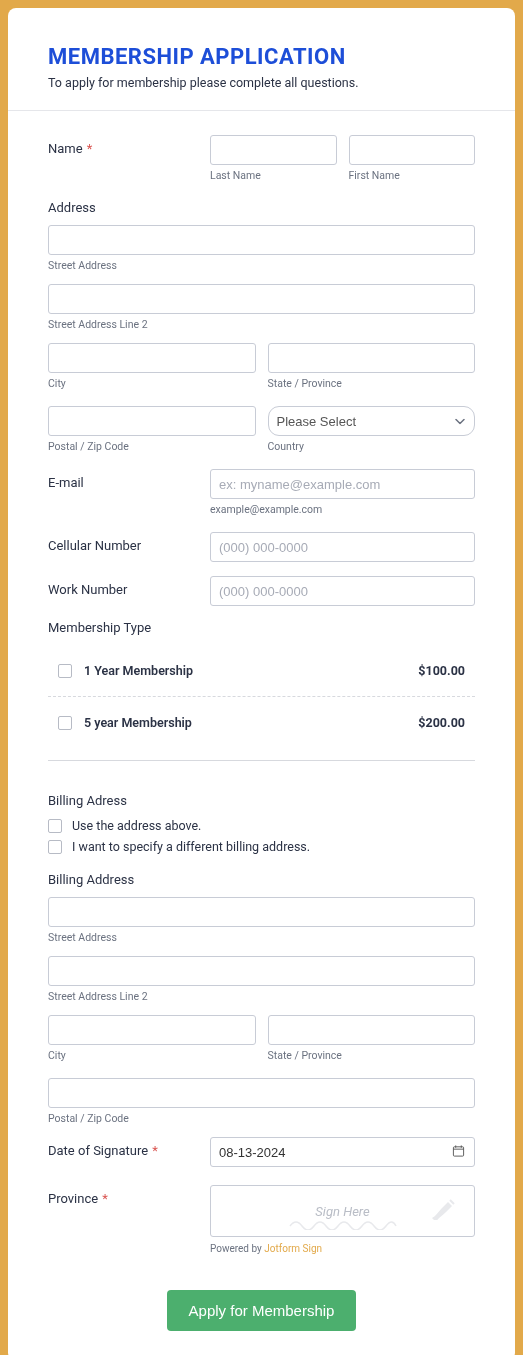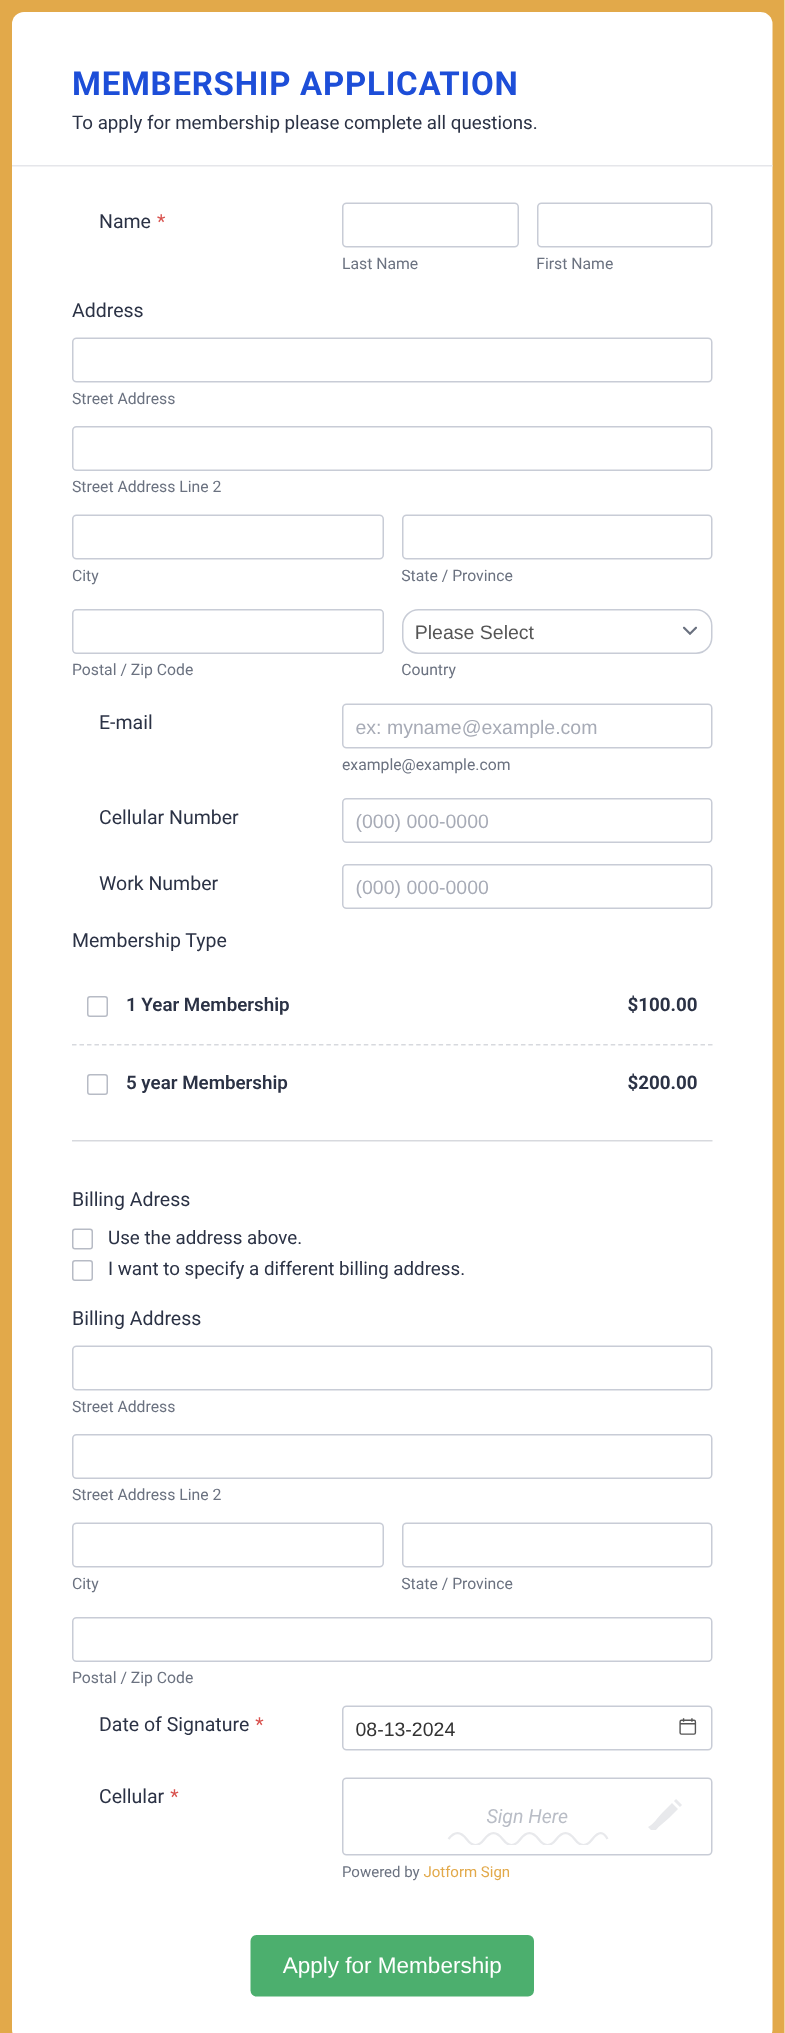--- a/index.html
+++ b/index.html
@@ -3,21 +3,21 @@
 <meta charset="utf-8">
 <style>
 * { box-sizing: border-box; margin: 0; padding: 0; }
 body { background: #e2a94a; padding: 8px; font-family: -apple-system, BlinkMacSystemFont, "Segoe UI", Roboto, Helvetica, Arial, sans-serif; }
 .page { background: #fff; border-radius: 8px; width: 507px; margin: 0 auto; padding-bottom: 30px; }
 .header-block { padding: 36px 40px 20px 40px; }
 h1 { font-size: 22px; font-weight: 700; color: #1d4ed8; letter-spacing: 0.5px; margin-bottom: 6px; }
 .subtitle { font-size: 12.5px; color: #2b3245; }
 hr.main-divider { border: none; border-top: 1px solid #e5e6ea; margin: 0; }
 .form-body { padding: 24px 40px 0 40px; }
-.field-row { display: flex; margin-bottom: 4px; margin-left: 18px; }
+.field-row { display: flex; margin-bottom: 4px; }
 .label-col { width: 162px; flex-shrink: 0; padding-top: 6px; font-size: 13px; color: #2b3245; }
 .req { color: #d9534f; margin-left: 4px; }
 .input-col { flex: 1; }
 .two-col { display: flex; gap: 12px; }
 .two-col > div { flex: 1; }
 input.txt, select.txt { width: 100%; height: 30px; border: 1px solid #c8ccd6; border-radius: 3px; padding: 0 8px; font-size: 13px; color: #333; background: #fff; }
 input.txt::placeholder { color: #a7abb6; }
 .sublabel { font-size: 10.5px; color: #6b7280; margin-top: 4px; margin-bottom: 12px; display: block; }
 .fullwidth-label { font-size: 13px; color: #2b3245; margin-bottom: 10px; margin-top: 6px; }
 .block { margin-bottom: 4px; }
@@ -199,21 +199,21 @@
                 <line x1="4" y1="1" x2="4" y2="3.5" stroke="#555"></line>
                 <line x1="10" y1="1" x2="10" y2="3.5" stroke="#555"></line>
               </svg>
           </span>
         </div>
       </div>
     </div>
 
     <div class="field-row">
       <div class="label-col">
-        <span>Cellular</span><span class="req">*</span>
+        <span>Province</span><span class="req">*</span>
       </div>
       <div class="input-col">
         <div class="sign-box">
           <span class="sign-text">Sign Here</span>
           <span style="position:absolute; right:18px; top:50%; transform:translateY(-50%);">
             <svg width="26" height="22" viewBox="0 0 26 22">
                 <path d="M2 20c4-2 6-6 10-10l6-6 4 4-6 6c-4 4-8 6-10 10" fill="#e8e9ec"></path>
                 <path d="M20 2l4 4" stroke="#e8e9ec" stroke-width="2"></path>
               </svg>
           </span>

